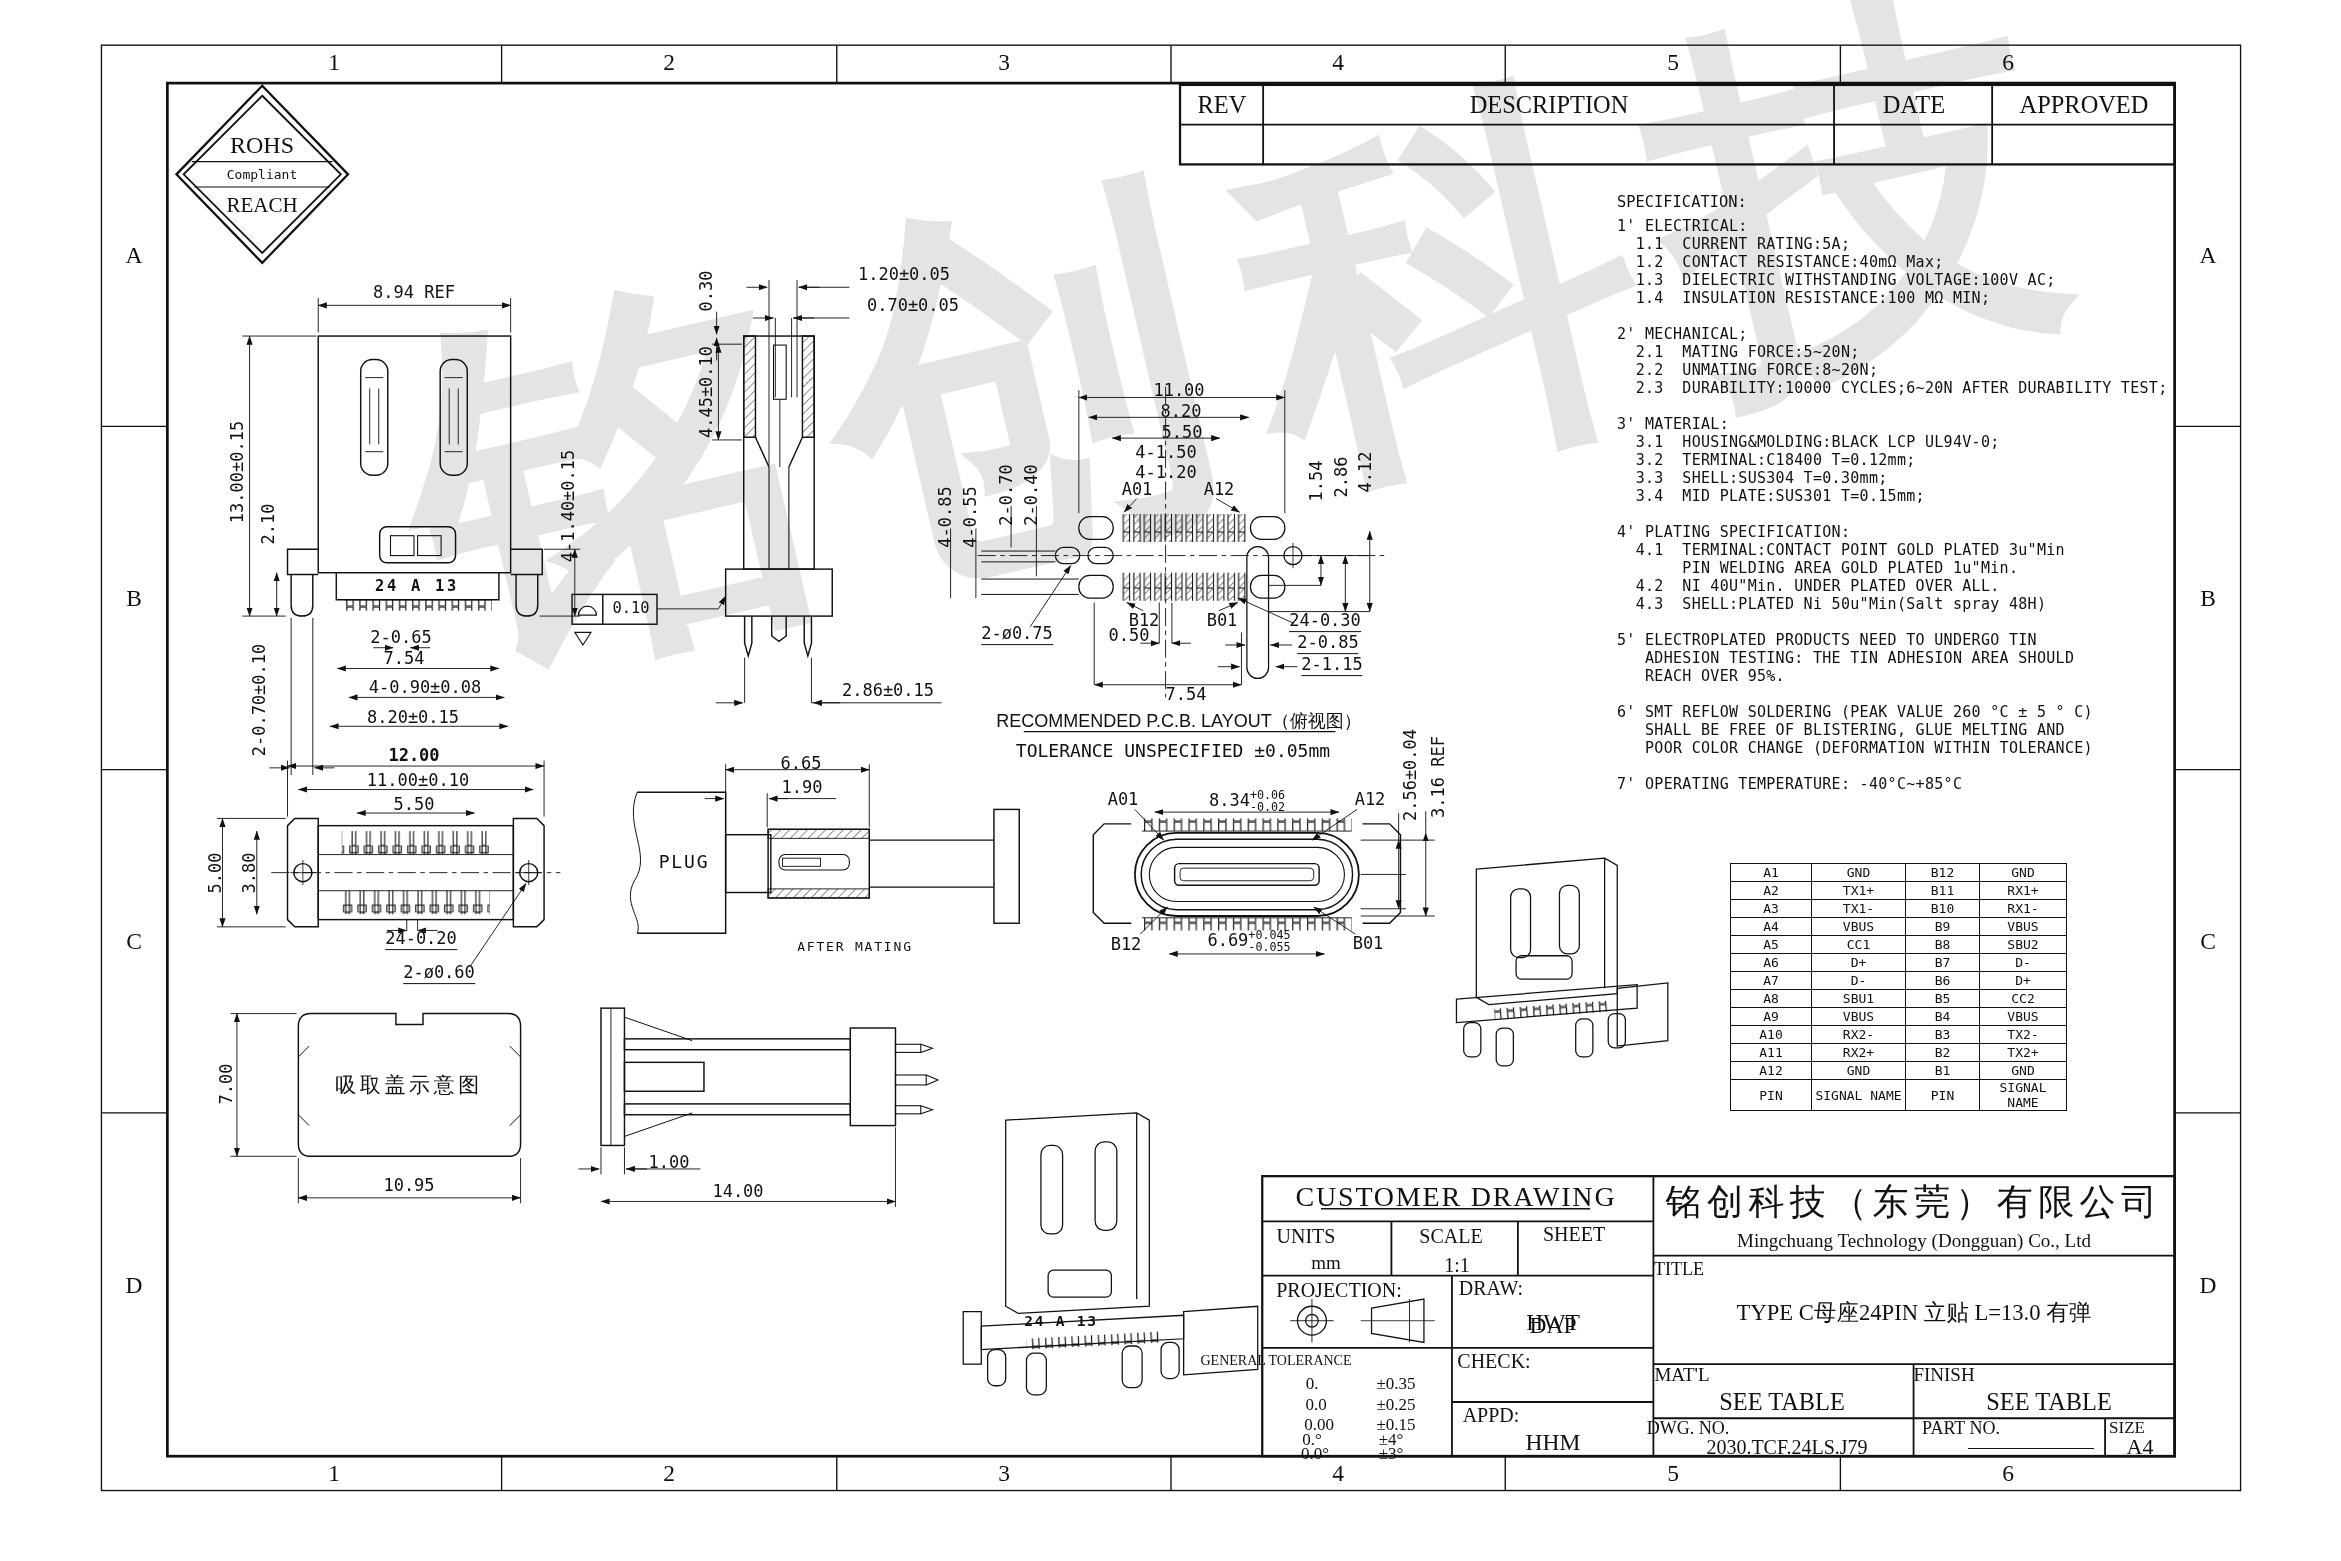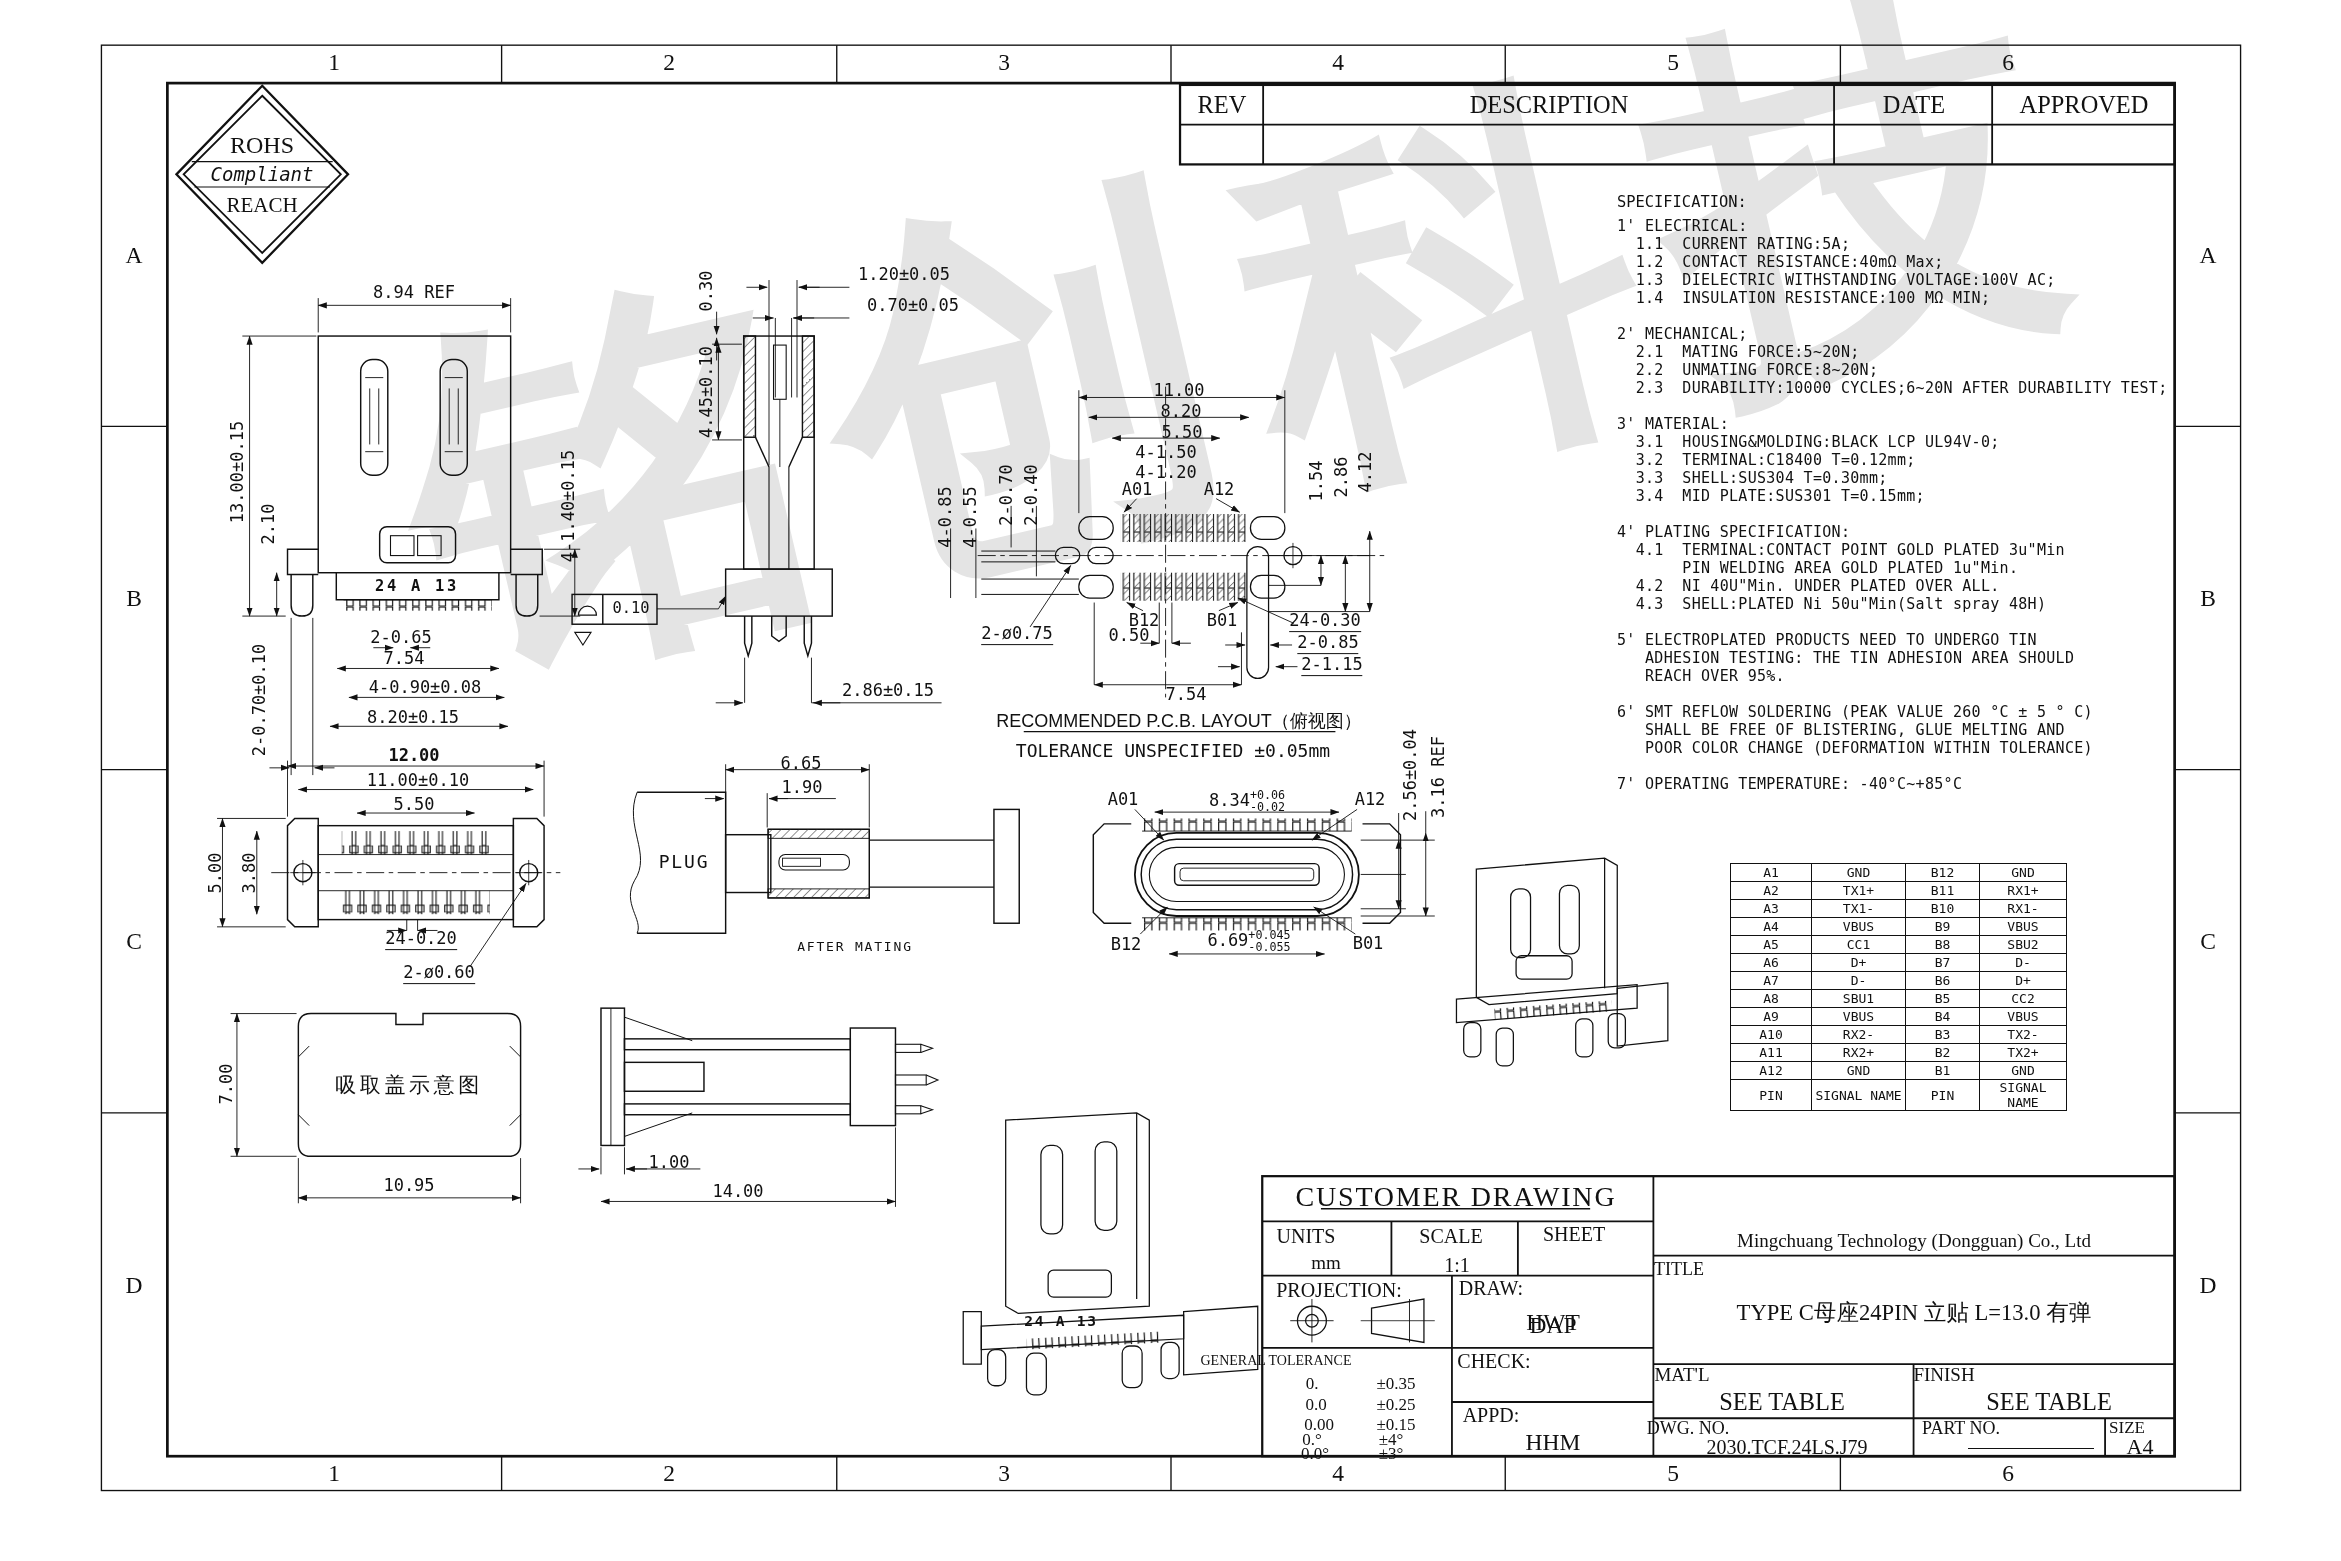--- a/index.html
+++ b/index.html
@@ -383,21 +383,21 @@
   <div class="zone" style="left:134px;top:255px;">A</div>
   <div class="zone" style="left:134px;top:598px;">B</div>
   <div class="zone" style="left:134px;top:941px;">C</div>
   <div class="zone" style="left:134px;top:1285px;">D</div>
   <div class="zone" style="left:2208px;top:255px;">A</div>
   <div class="zone" style="left:2208px;top:598px;">B</div>
   <div class="zone" style="left:2208px;top:941px;">C</div>
   <div class="zone" style="left:2208px;top:1285px;">D</div>
 
   <div class="lb serif" style="left:262px;top:145px;font-size:24px;">ROHS</div>
-  <div class="lb" style="left:262px;top:174px;font-size:19px;font-style:italic;">Compliant</div>
+  <div class="lb" style="left:262px;top:174px;font-size:13px;">Compliant</div>
   <div class="lb serif" style="left:262px;top:205px;font-size:21px;">REACH</div>
 
   <div class="tb" style="left:1222px;top:105px;font-size:24.4px;">REV</div>
   <div class="tb" style="left:1549px;top:105px;font-size:24.4px;">DESCRIPTION</div>
   <div class="tb" style="left:1914px;top:105px;font-size:24.4px;">DATE</div>
   <div class="tb" style="left:2084px;top:105px;font-size:24.4px;">APPROVED</div>
 
   <div class="spec-title">SPECIFICATION:</div>
   <div class="spec">1' ELECTRICAL:
   1.1  CURRENT RATING:5A;
@@ -616,20 +616,21 @@
   <div class="tb" style="left:1319px;top:1425px;font-size:17px;">0.00</div>
   <div class="tb" style="left:1396px;top:1425px;font-size:17px;">±0.15</div>
   <div class="tb" style="left:1312px;top:1440px;font-size:17px;">0.°</div>
   <div class="tb" style="left:1391px;top:1440px;font-size:17px;">±4°</div>
   <div class="tb" style="left:1315px;top:1454px;font-size:17px;">0.0°</div>
   <div class="tb" style="left:1391px;top:1454px;font-size:17px;">±3°</div>
   <div class="tb" style="left:1494px;top:1361px;font-size:20px;">CHECK:</div>
   <div class="tb" style="left:1553px;top:1322px;font-size:23.5px;">HWT</div>
   <div class="tb" style="left:1491px;top:1415px;font-size:20px;">APPD:</div>
   <div class="tb" style="left:1553px;top:1442px;font-size:23.5px;">HHM</div>
+  <div class="tb cjk" style="left:1914px;top:1202px;font-size:36px;letter-spacing:5.4px;">铭创科技（东莞）有限公司</div>
   <div class="tb" style="left:1914px;top:1241px;font-size:19px;">Mingchuang Technology (Dongguan) Co., Ltd</div>
   <div class="tb" style="left:1679px;top:1269px;font-size:18px;">TITLE</div>
   <div class="tb cjk" style="left:1914px;top:1312px;font-size:22.6px;">TYPE C母座24PIN 立贴 L=13.0 有弹</div>
   <div class="tb" style="left:1682px;top:1375px;font-size:19px;">MAT'L</div>
   <div class="tb" style="left:1782px;top:1402px;font-size:24.4px;">SEE  TABLE</div>
   <div class="tb" style="left:1944px;top:1375px;font-size:19px;">FINISH</div>
   <div class="tb" style="left:2049px;top:1402px;font-size:24.4px;">SEE  TABLE</div>
   <div class="tb" style="left:1688px;top:1428px;font-size:18px;">DWG. NO.</div>
   <div class="tb" style="left:1787px;top:1447px;font-size:20px;">2030.TCF.24LS.J79</div>
   <div class="tb" style="left:1961px;top:1428px;font-size:18px;">PART NO.</div>

